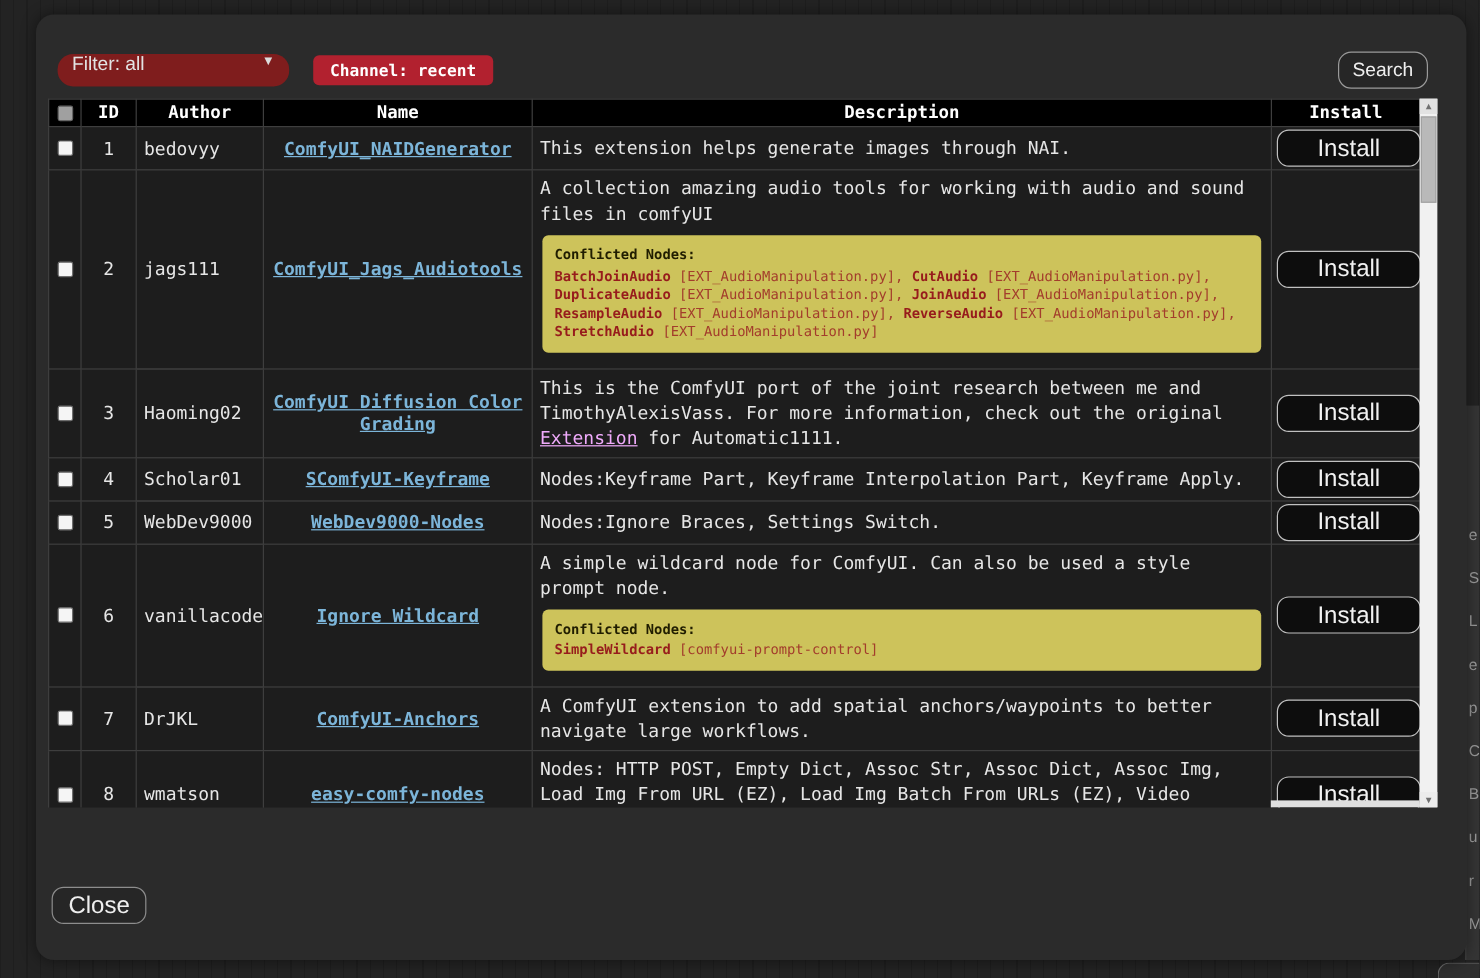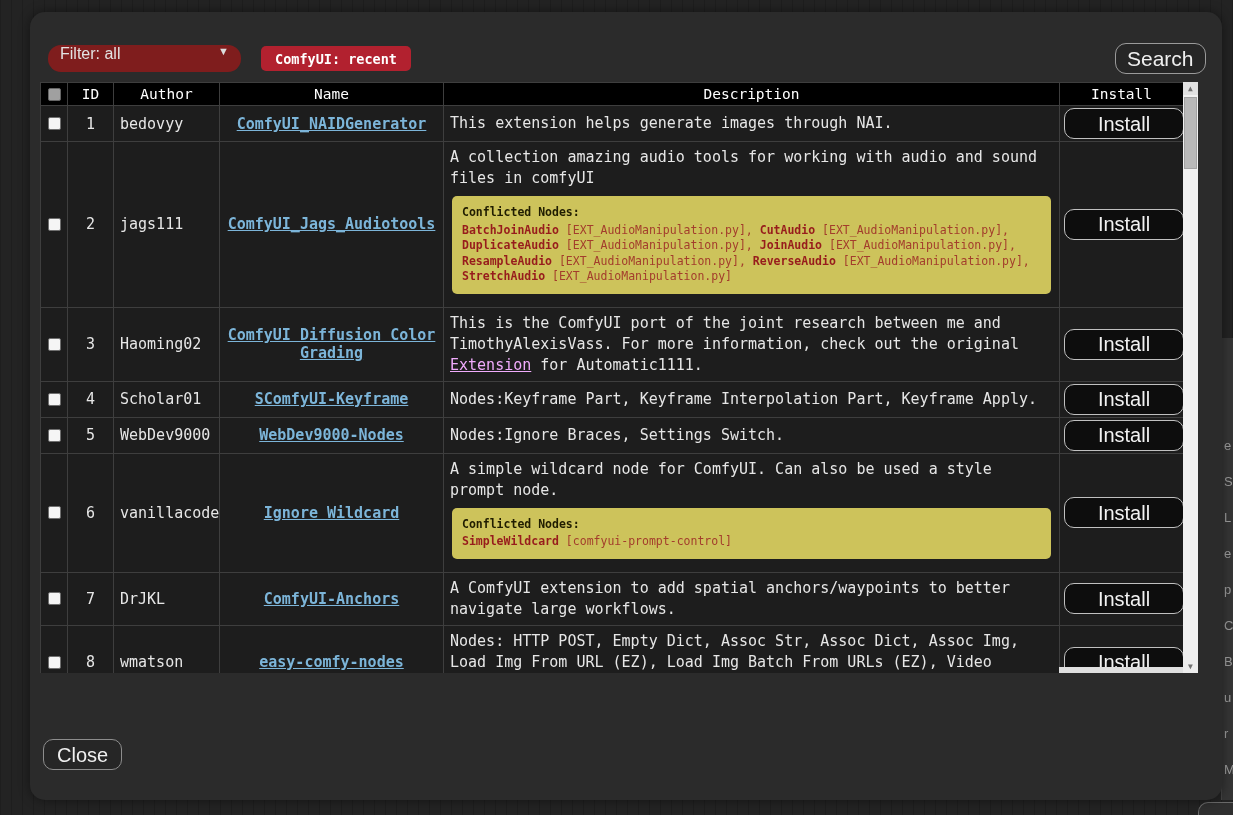--- a/index.html
+++ b/index.html
@@ -51,35 +51,35 @@
   .search-input {
     position:absolute; left:875px; top:33px; width:202px; height:27px;
     background:#2b2b2b; border:1.5px solid #5f5f5f; border-radius:12px;
     color:#cccccc; font-family:"Liberation Sans", sans-serif; font-size:16px;
     padding:0 10px; outline:none;
   }
   .search-input::placeholder { color:#8b8b8b; }
   .search-btn {
     position:absolute; left:1085px; top:31px; height:31px;
     background:#262626; border:1.5px solid #9a9a9a; border-radius:11px;
-    color:#efefef; font-family:"Liberation Sans", sans-serif; font-size:21px;
+    color:#efefef; font-family:"Liberation Sans", sans-serif; font-size:16px;
     padding:0 11px; line-height:1;
   }
   
   .table-wrap {
     position:absolute; left:10px; top:70px; width:1158px; height:591px;
     overflow:hidden;
   }
   table {
     border-collapse:collapse; table-layout:fixed; width:1143px;
     font-size:15px; color:#e6e6e6;
   }
   th, td { border:1px solid #3e3e3e; }
   thead th {
-    background:#000000; height:23px; font-weight:normal; font-size:14.5px;
+    background:#000000; height:23px; font-weight:bold; font-size:14.5px;
     color:#ffffff; text-align:center;
   }
   tbody td { background:#1d1d1d; vertical-align:middle; padding:2px 4px; }
   td.c-id { text-align:center; }
   td.c-author { padding-left:6px; white-space:nowrap; overflow:hidden; }
   td.c-name { text-align:center; }
   td.c-name a { color:#7cb5d9; font-weight:bold; text-decoration:underline; cursor:pointer; }
   td.c-desc { line-height:21px; padding:5px 6px; }
   td.c-desc a.ext-link { color:#f0abfc; text-decoration:underline; cursor:pointer; }
   td.c-install { text-align:center; }
@@ -143,21 +143,21 @@
   </div>
 <div class="corner-panel"></div>
 
 <div class="dialog">
 
   <div class="filter-select">
     <span>Filter: all</span>
     <span class="chev">▼</span>
   </div>
 
-  <button class="channel-badge">ComfyUI: recent</button>
+  <button class="channel-badge">Channel: recent</button>
 
   <button class="search-btn">Search</button>
 
   <div class="table-wrap">
     <table>
       <colgroup>
         <col style="width:27px">
           <col style="width:46px">
           <col style="width:106px">
         <col style="width:224px">

